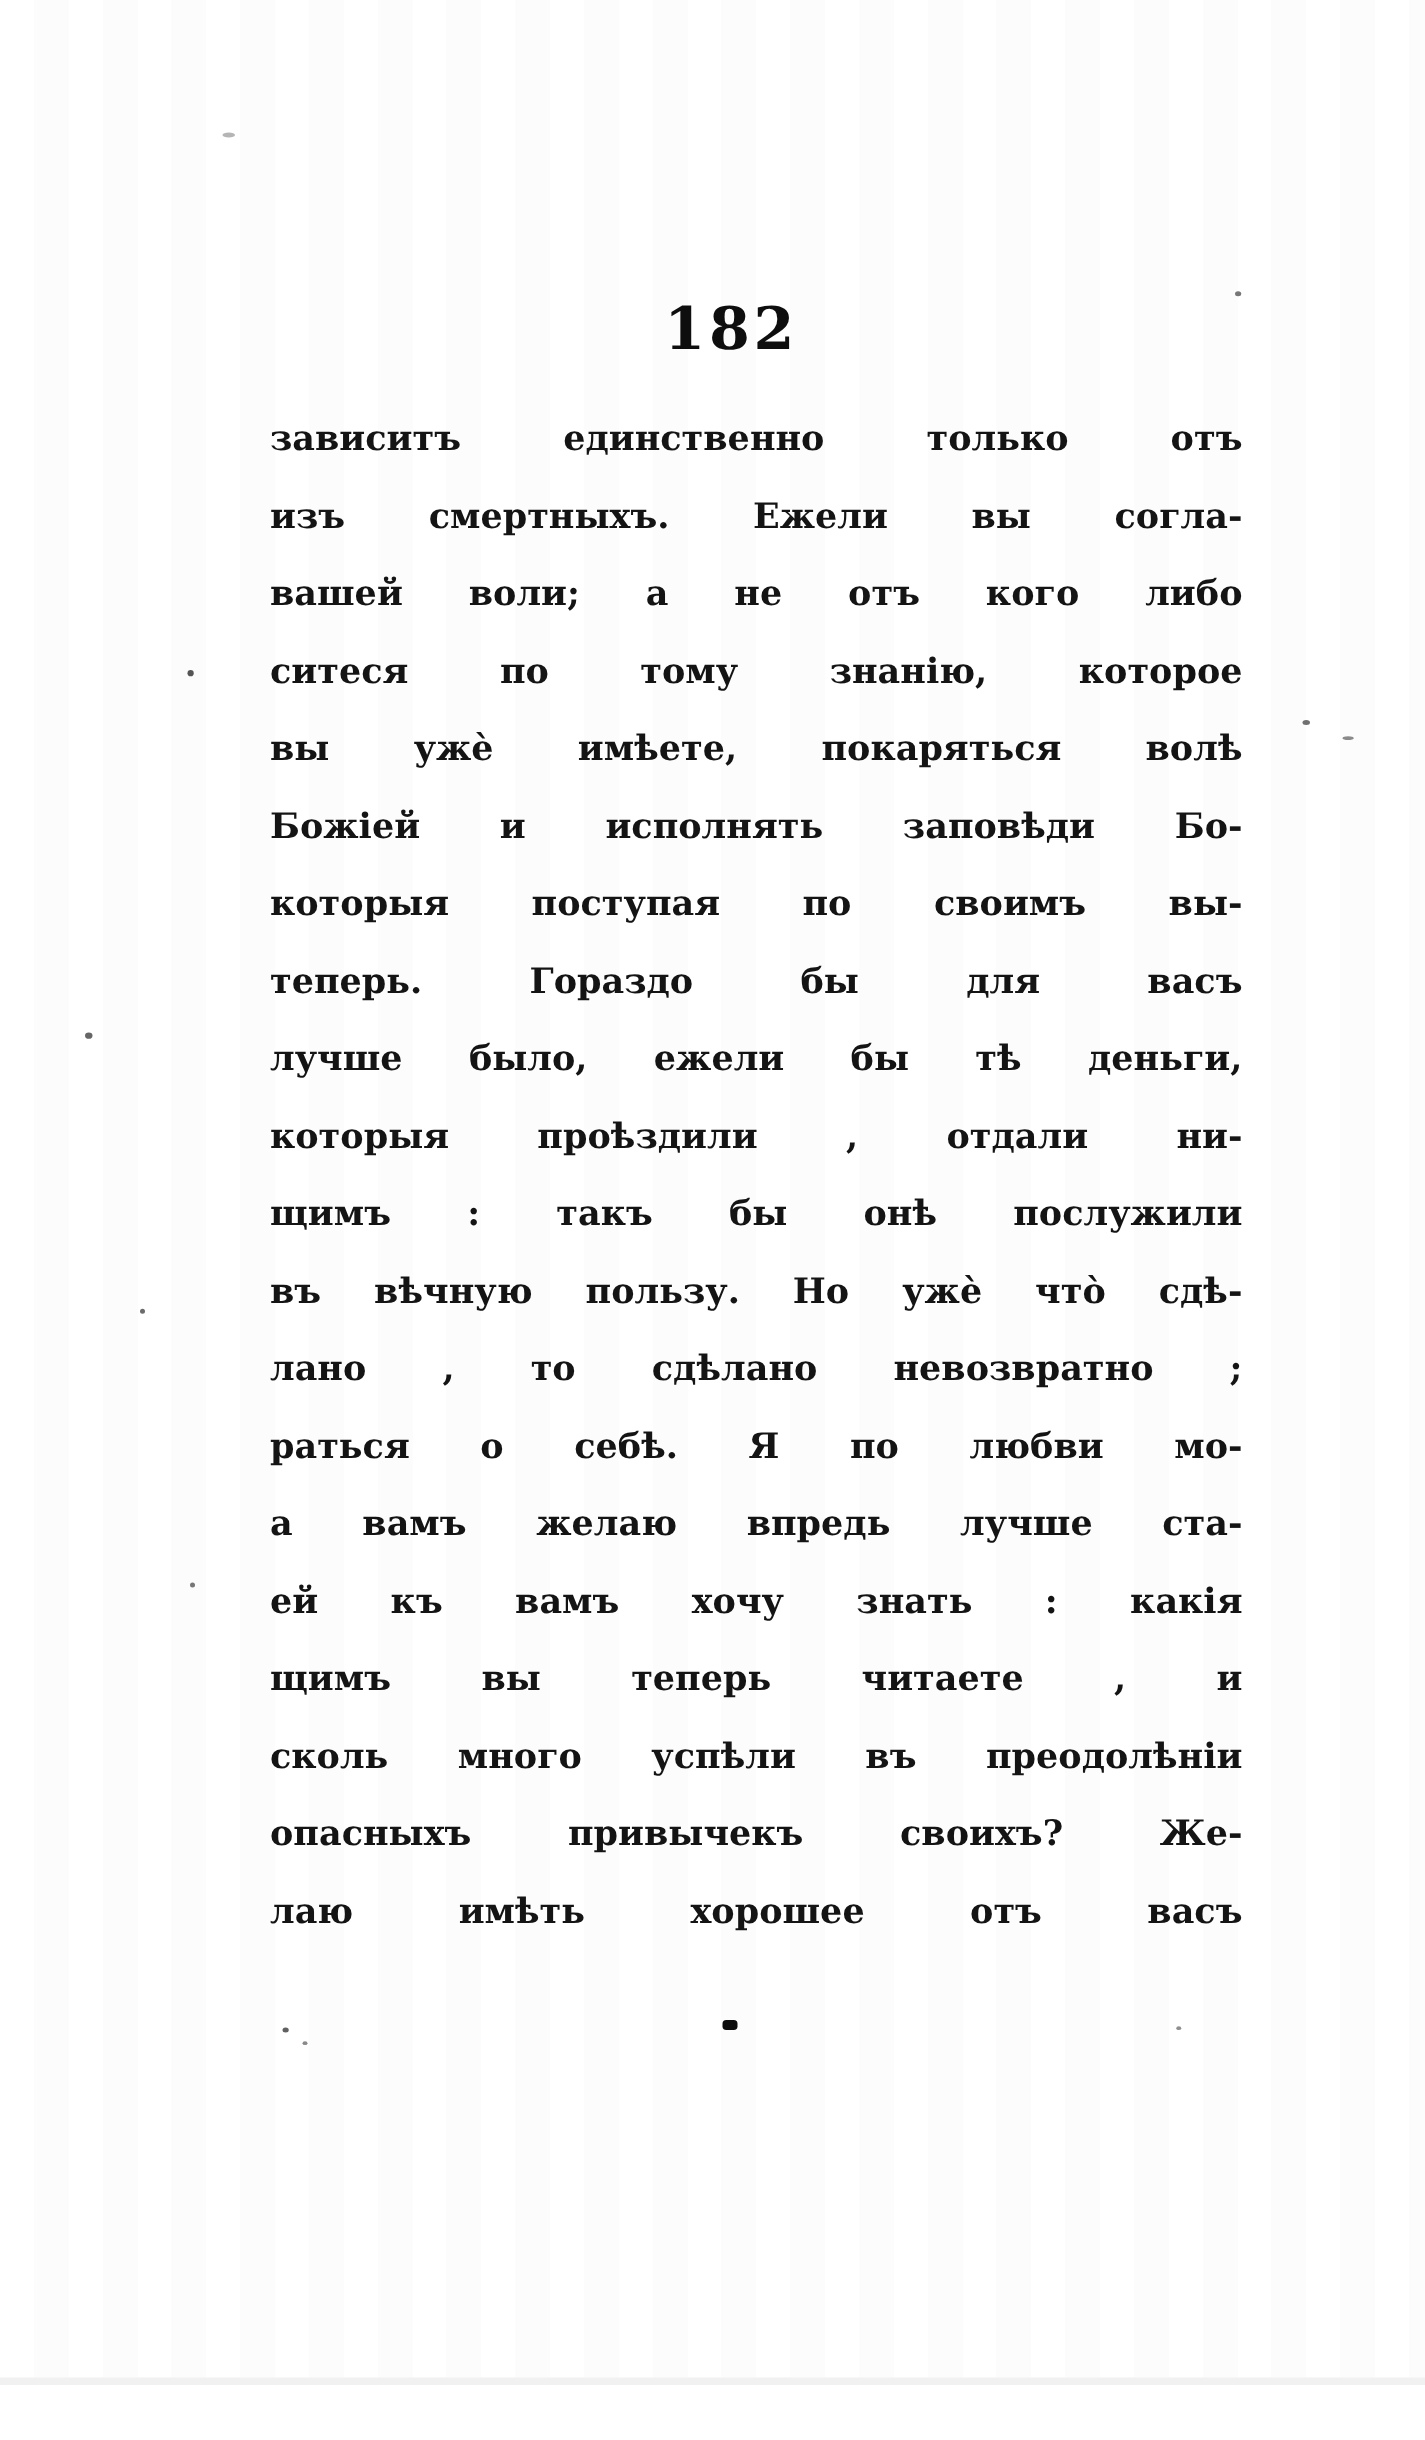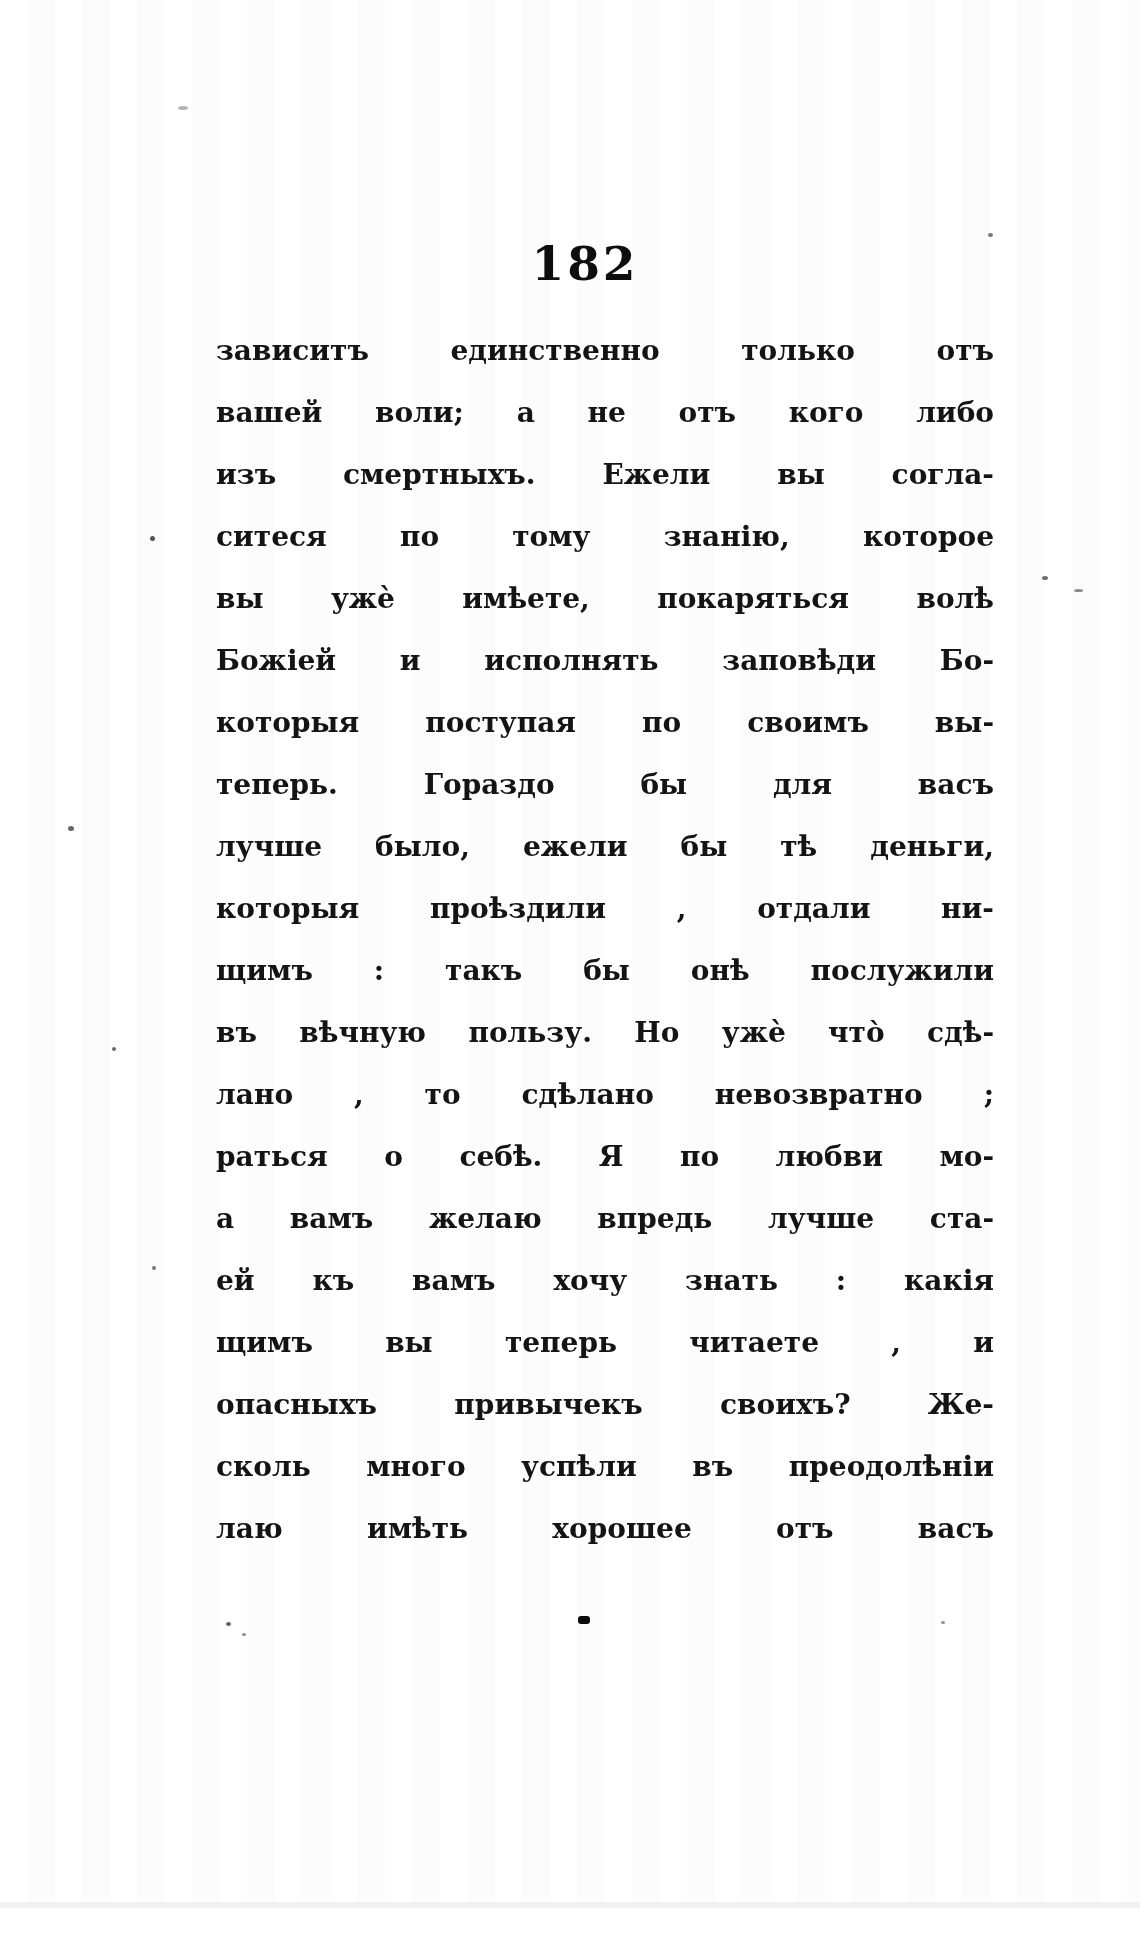--- a/index.html
+++ b/index.html
@@ -74,38 +74,38 @@
 </style>
 </head>
 <body>
 
 <div class="scan-page">
 
   <div class="page-number">182</div>
 
   <div class="text-block">
       <div class="line">зависитъ единственно только отъ</div>
+      <div class="line">изъ смертныхъ. Ежели вы согла-</div>
       <div class="line">вашей воли; а не отъ кого либо</div>
-      <div class="line">изъ смертныхъ. Ежели вы согла-</div>
       <div class="line">ситеся по тому знанію, которое</div>
       <div class="line">вы ужѐ имѣете, покаряться волѣ</div>
       <div class="line">Божіей и исполнять заповѣди Бо-</div>
       <div class="line">которыя поступая по своимъ вы-</div>
       <div class="line">теперь. Гораздо бы для васъ</div>
       <div class="line">лучше было, ежели бы тѣ деньги,</div>
       <div class="line">которыя проѣздили , отдали ни-</div>
       <div class="line">щимъ : такъ бы онѣ послужили</div>
       <div class="line">въ вѣчную пользу. Но ужѐ что̀ сдѣ-</div>
       <div class="line">лано , то сдѣлано невозвратно ;</div>
       <div class="line">раться о себѣ. Я по любви мо-</div>
       <div class="line">а вамъ желаю впредь лучше ста-</div>
       <div class="line">ей къ вамъ хочу знать : какія</div>
       <div class="line">щимъ вы теперь читаете , и</div>
+      <div class="line">сколь много успѣли въ преодолѣніи</div>
       <div class="line">опасныхъ привычекъ своихъ? Же-</div>
-      <div class="line">сколь много успѣли въ преодолѣніи</div>
       <div class="line">лаю имѣть хорошее отъ васъ</div>
     </div>
 
   <div class="signature-mark"></div>
 
   <div class="speck" style="left:178px; top:106px; width:10px; height:4px; background:#b5b5b5;"></div>
   <div class="speck" style="left:988px; top:233px; width:5px; height:4px; background:#777;"></div>
   <div class="speck" style="left:150px; top:536px; width:5px; height:5px; background:#555;"></div>
   <div class="speck" style="left:1042px; top:576px; width:6px; height:4px; background:#707070;"></div>
   <div class="speck" style="left:1074px; top:589px; width:9px; height:3px; background:#8a8a8a;"></div>

